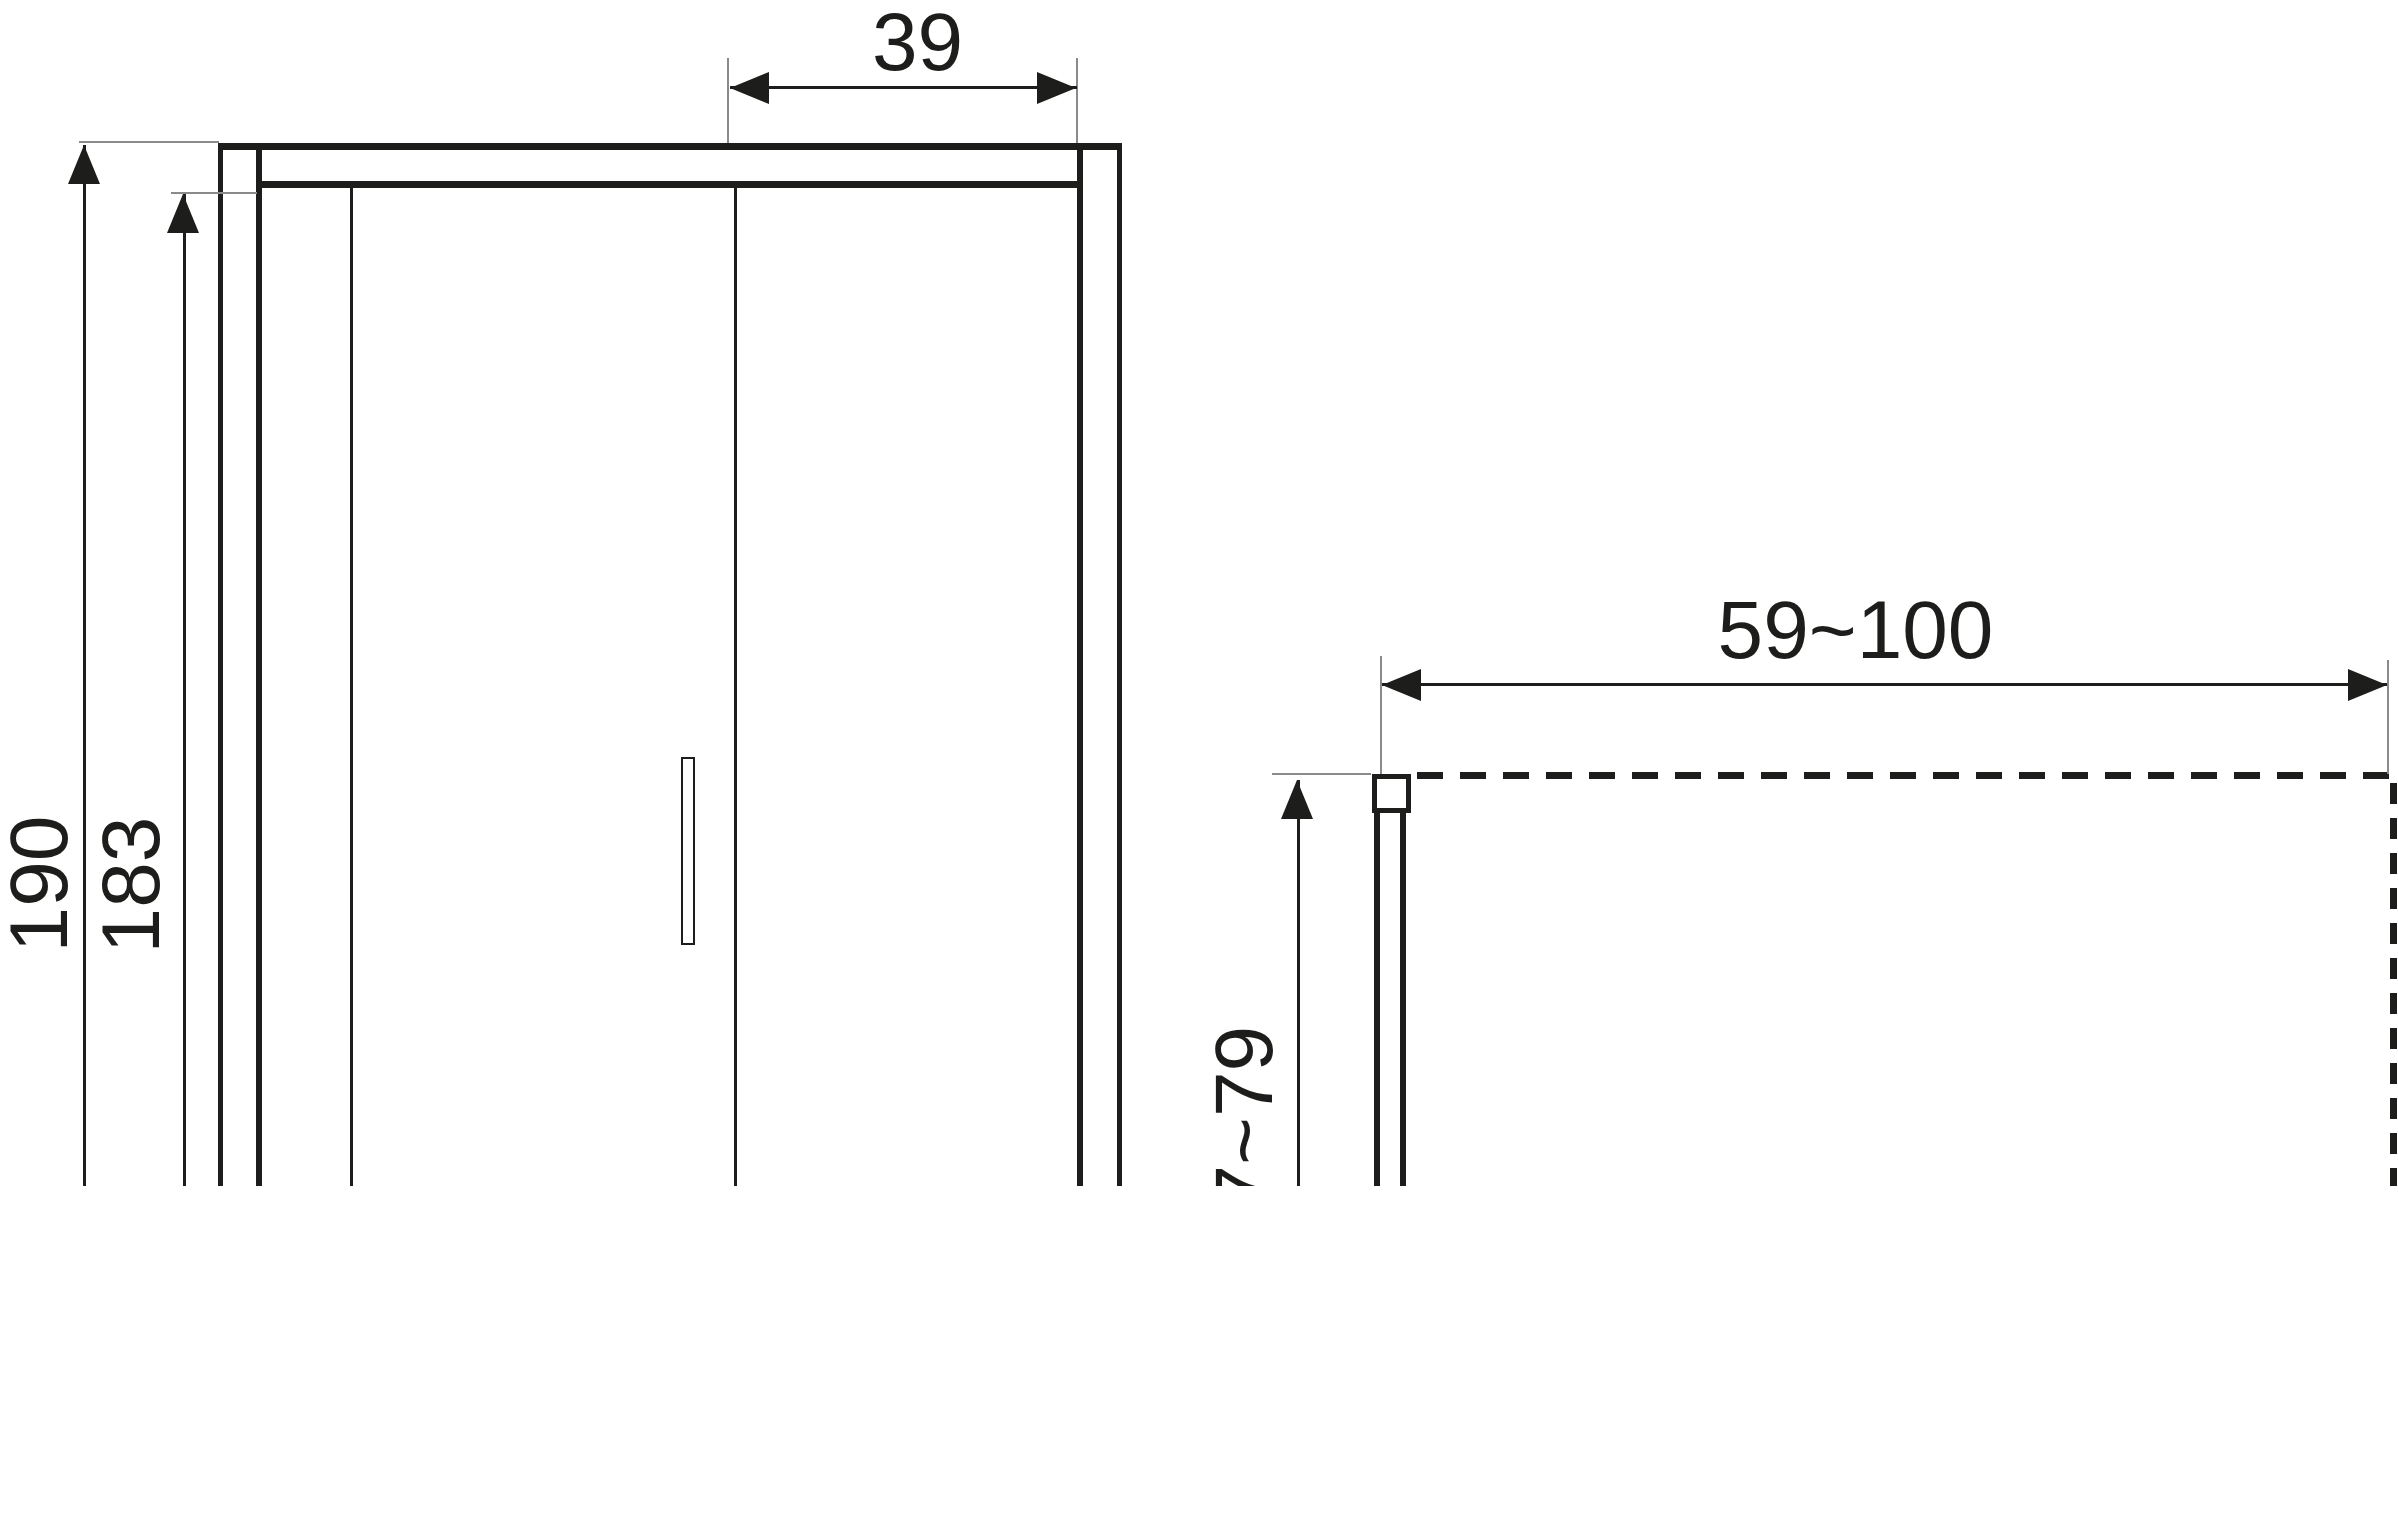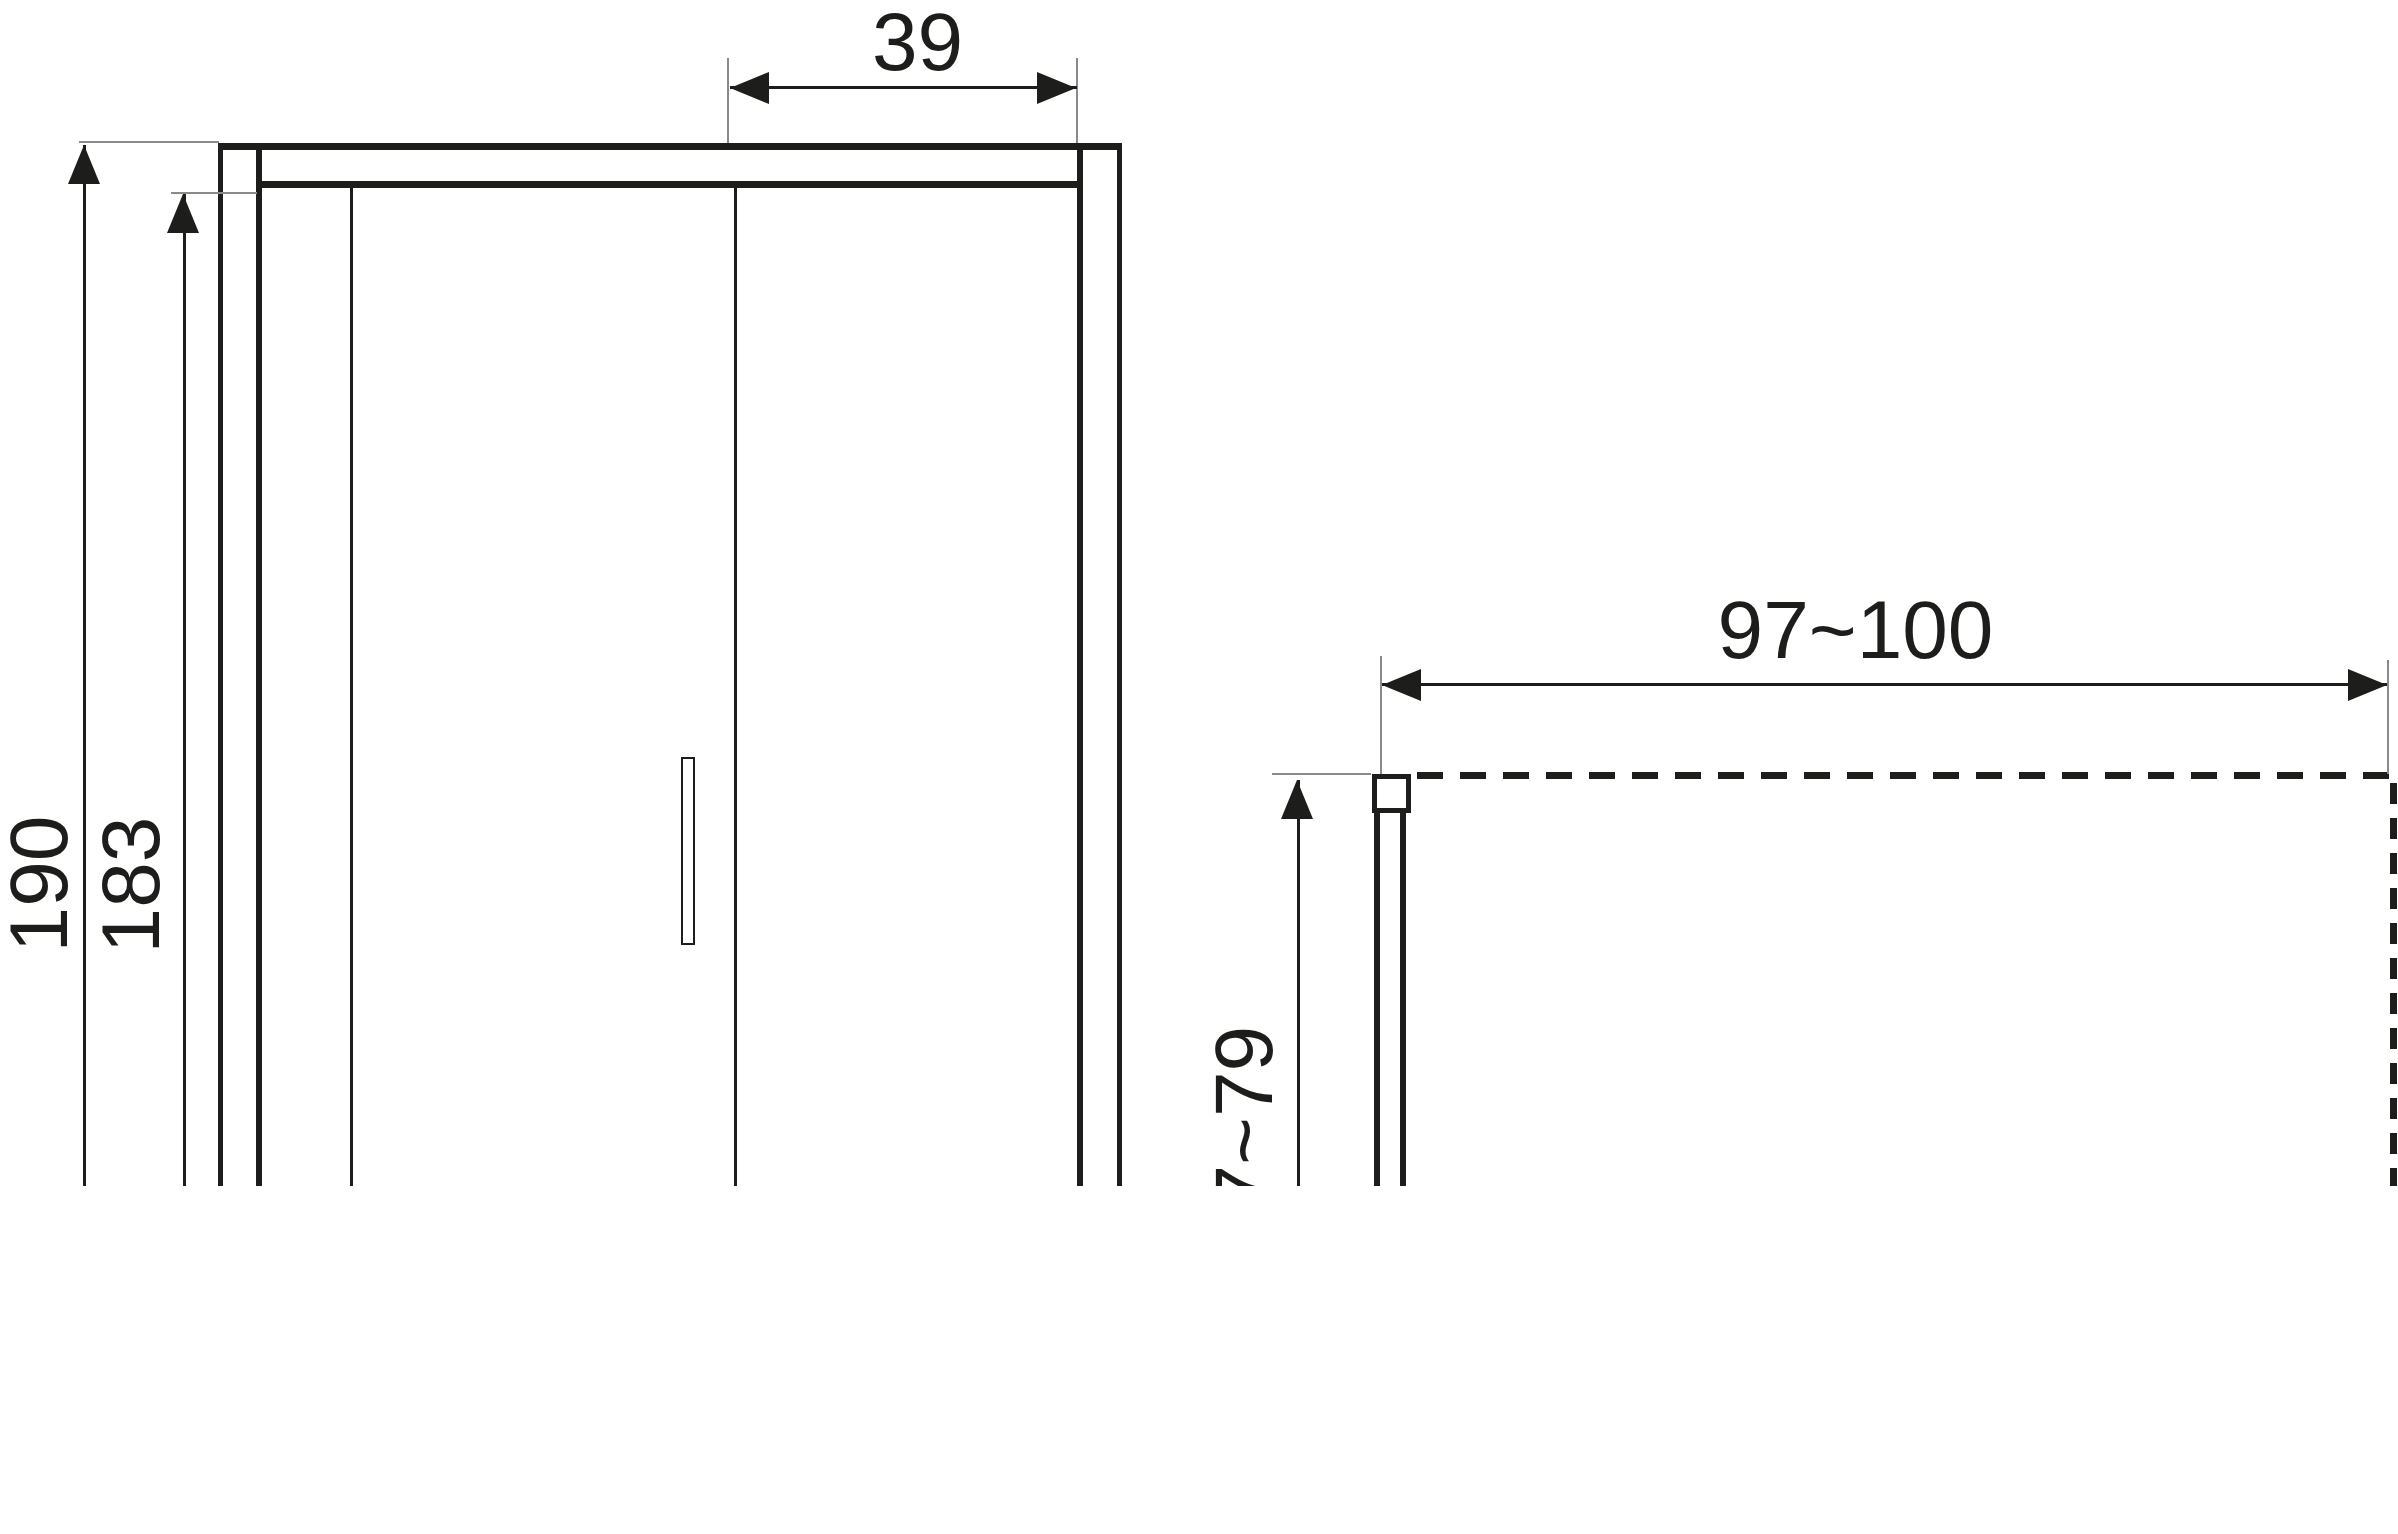--- a/index.html
+++ b/index.html
@@ -94,21 +94,21 @@
     <div class="dash-h" style="left:1417px;top:772px;width:980px;height:6.6px;"></div>
     <div class="dash-v" style="left:2390px;top:783px;width:6.6px;height:706px;"></div>
   </div>
 
   <div>
     <div class="ext" style="left:1380px;top:656px;width:1.9px;height:118px;"></div>
     <div class="ext" style="left:2387px;top:660px;width:1.9px;height:114px;"></div>
     <div class="ln" style="left:1382px;top:683px;width:1005px;height:2.8px;"></div>
     <div class="arr left" style="left:1382px;top:669px;"></div>
     <div class="arr right" style="left:2348px;top:669px;"></div>
-    <div class="lbl" style="left:1715px;top:588px;width:281px;">97~100</div>
+    <div class="lbl" style="left:1715px;top:588px;width:281px;">59~100</div>
   </div>
 
   <div>
     <div class="ext" style="left:1272px;top:773px;width:99px;height:1.9px;"></div>
     <div class="ext" style="left:1272px;top:1522px;width:119px;height:1.9px;"></div>
     <div class="ln" style="left:1297px;top:780px;width:2.8px;height:744px;"></div>
     <div class="arr up" style="left:1281px;top:780px;"></div>
     <div class="arr down" style="left:1281px;top:1484px;"></div>
     <div class="lbl rot" style="left:1103px;top:1099px;width:281px;">77~79</div>
   </div>

